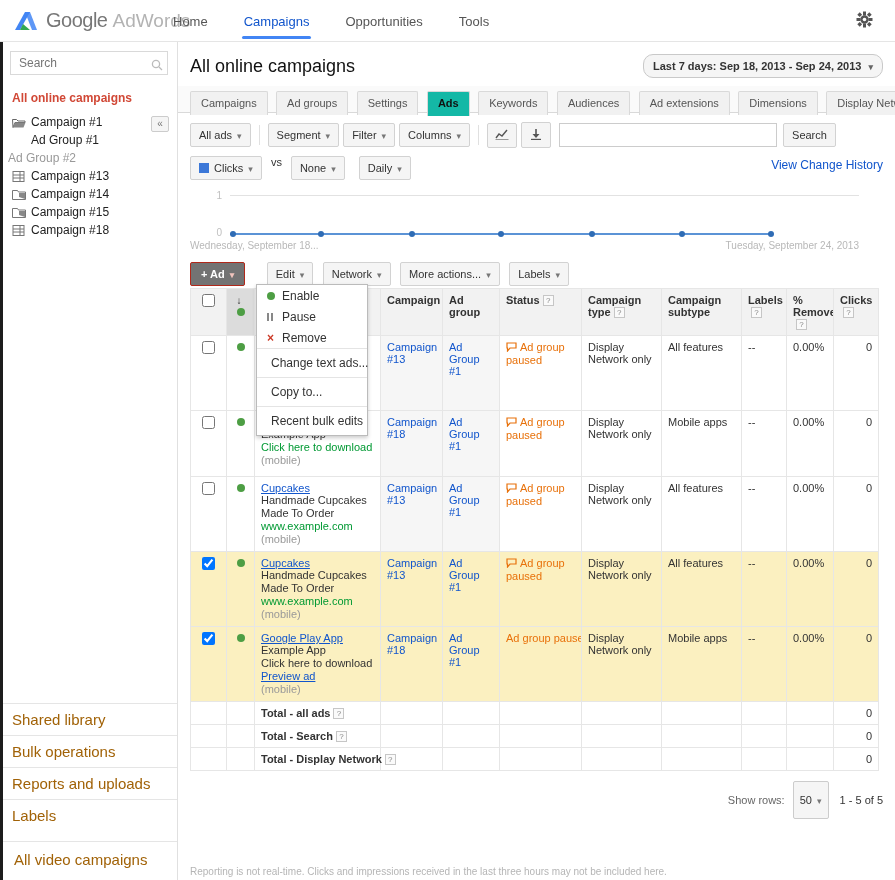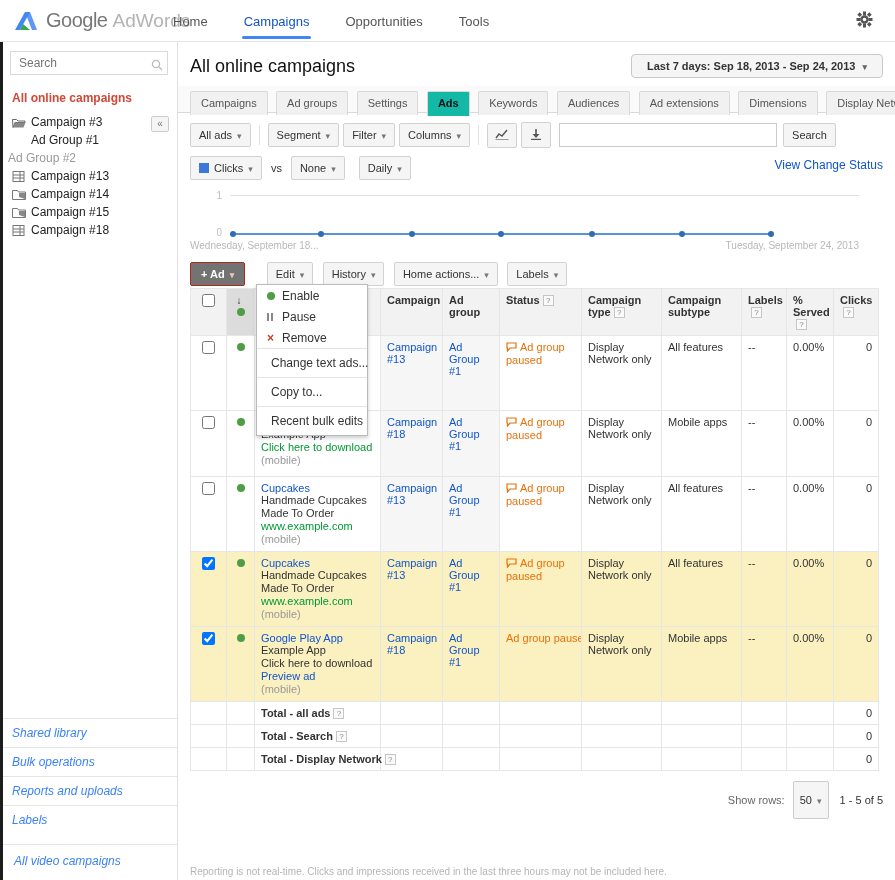--- a/index.html
+++ b/index.html
@@ -26,46 +26,46 @@
   .side-search { margin:9px 8px 0 10px; position:relative; }
   .side-search input { width:158px; height:24px; border:1px solid #d9d9d9; padding:2px 22px 2px 8px; font-size:12px; color:#333; font-family:"Liberation Sans",sans-serif; }
   .side-search .mag { position:absolute; right:6px; top:6px; }
   .all-campaigns { display:block; margin:16px 0 0 12px; color:#d14836; font-weight:bold; font-size:12px; }
   .collapse-btn { position:absolute; right:8px; top:74px; width:18px; height:16px; border:1px solid #ccc; background:#f5f5f5; color:#777; font-size:10px; text-align:center; line-height:14px; border-radius:2px; cursor:pointer; }
   .tree { margin-top:8px; font-size:12px; color:#222; }
   .tree-item { padding:2px 0 2px 12px; display:flex; align-items:center; cursor:pointer; white-space:nowrap; }
   .tree-item .ticon { width:14px; height:11px; margin-right:5px; flex:none; }
   .tree-item.child { padding-left:31px; }
   .tree-item.muted { color:#999;padding-left:8px; }
-  .side-bottom { position:absolute; left:0; bottom:0; width:177px; font-size:12px; color:#3b82f6;font-style:italic; }
+  .side-bottom { position:absolute; left:0; bottom:0; width:177px; font-size:15px; color:#a16207; }
   .side-bottom .sb-item { border-top:1px solid #e5e5e5; padding:7px 0 7px 12px; cursor:pointer; }
   .sb-video { border-top:1px solid #e5e5e5; margin-top:10px; padding:9px 0 12px 14px; cursor:pointer; }
 
   
   .main { position:absolute; left:178px; top:42px; width:717px; height:838px; }
   .title-row { position:relative; padding:14px 12px 6px 12px; height:44px; }
   .page-title { font-size:18px; font-weight:normal; color:#111; }
-  .date-btn { position:absolute; right:12px; top:12px; background:#f5f5f5; border:1px solid #c9c9c9; border-radius:4px; font-size:11px; font-weight:bold; color:#333; padding:5px 15px; cursor:pointer; }
+  .date-btn { position:absolute; right:12px; top:12px; background:#f5f5f5; border:1px solid #c9c9c9; border-radius:10px; font-size:11px; font-weight:bold; color:#333; padding:5px 9px; cursor:pointer; }
   .date-btn .caret { color:#666; margin-left:7px; font-size:9px; }
 
   
   .tab-strip { padding:4px 0 0 12px; border-bottom:1px solid #d9d9d9; background:#fafafa; height:27px; white-space:nowrap; }
   .tab { display:inline-block; font-size:11px; color:#555; background:#f1f1f1; border:1px solid #d9d9d9; border-bottom:none; border-radius:2px 2px 0 0; padding:5px 10px 6px 10px; margin-right:4px; cursor:pointer; position:relative; top:1px; }
   .tab.active { background:#14b8a6; color:#111; font-weight:bold; padding-bottom:7px; }
 
   
   .toolbar { padding:9px 12px 0 12px; display:flex; align-items:center; }
   .btn { display:inline-block; background:#f5f5f5; border:1px solid #d2d2d2; border-radius:2px; font-size:11px; color:#333; padding:5px 8px; cursor:pointer; white-space:nowrap; }
   .btn .caret { color:#777; font-size:9px; margin-left:5px; }
   .tb-sep { width:1px; height:20px; background:#e0e0e0; margin:0 8px; }
   .gap4 { margin-left:4px; }
   .icon-btn { width:30px; text-align:center; padding:5px 0; }
   .tb-search { width:218px; height:24px; border:1px solid #ccc; margin:0 6px 0 8px; font-size:12px; padding:0 6px; }
   
-  .compare-row { padding:8px 12px 0 12px; display:flex; align-items:center; position:relative; }
+  .compare-row { padding:8px 12px 0 12px; display:flex; position:relative; }
   .blue-sq { display:inline-block; width:10px; height:10px; background:#3c78d8; margin-right:5px; vertical-align:-1px; }
   .vs-label { font-size:11px; color:#333; margin:0 9px; }
   .change-history { position:absolute; right:12px; top:10px; font-size:12px; color:#1155cc; }
 
   
   .chart { position:relative; margin:10px 12px 0 12px; height:62px; }
   .y-tick { position:absolute; left:14px; width:18px; text-align:right; font-size:10px; color:#c0c0c0; }
   .gridline { position:absolute; left:40px; right:24px; top:5px; height:1px; background:#e2e2e2; }
   .zero-line-wrap { position:absolute; left:40px; right:24px; top:42px; height:3px; }
   .zero-line { position:absolute; left:0; width:86%; top:1px; height:2px; background:#5b93d6; }
@@ -105,21 +105,21 @@
   .grid .c-status { width:82px; }
   .grid .c-ctype { width:80px; }
   .grid .c-csub { width:80px; }
   .grid .c-labels { width:45px; }
   .grid .c-served { width:47px; }
   .grid .c-clicks { width:45px; text-align:right; }
   .grid td.c-clicks { text-align:right; }
   .grid tr.sel td { background:#fbf0c0; }
   .grid td.shade { background:#f6f6f6; }
   .grid tr.sel td.shade { background:#fbf0c0; }
-  .adlink { color:#1155cc; }
+  .adlink { color:#1155cc; text-decoration:underline; }
   .adline { color:#333; line-height:13px; }
   .adurl { color:#009933; line-height:13px; }
   .addev { color:#999; line-height:13px; }
   .bluelink { color:#1155cc; }
   .status-or { color:#e8710a; }
   .bubble { display:inline-block; margin-right:3px; vertical-align:-1px; }
   .help { display:inline-block; width:11px; height:11px; border:1px solid #c6c6c6; background:#fafafa; color:#888; font-size:8px; line-height:10px; text-align:center; vertical-align:1px; margin-left:3px; font-weight:normal; }
   .sort-arrow { color:#222; font-size:10px; margin-right:3px; }
   .grid tr.total-row td { padding:5px 6px; font-size:11px; }
   .grid tr.total-row td.tlabel { font-weight:bold; white-space:nowrap; overflow:visible; }
@@ -184,21 +184,21 @@
     </span>
   </div>
   <a class="all-campaigns">All online campaigns</a>
   <div class="collapse-btn">«</div>
   <div class="tree">
     <div class="tree-item">
       <svg class="ticon" viewBox="0 0 14 11">
           <path d="M0.5 2.5 h4 l1.5 1.5 h7 v1.5 h-10 l-2 5 z" fill="none" stroke="#666" stroke-width="1"></path>
           <path d="M3 5.5 h10.5 l-2 5 h-10.5 z" fill="#888"></path>
         </svg>
-      <span>Campaign #3</span>
+      <span>Campaign #1</span>
     </div>
     <div class="tree-item child">
       <span>Ad Group #1</span>
     </div>
     <div class="tree-item child muted">
       <span>Ad Group #2</span>
     </div>
     <div class="tree-item">
       <svg class="ticon" viewBox="0 0 14 11">
           <rect x="1" y="0.5" width="11" height="10" fill="none" stroke="#777" stroke-width="1"></rect>
@@ -285,21 +285,21 @@
     </span>
     <input class="tb-search" type="text" style="">
     <span class="btn">Search</span>
   </div>
 
   <div class="compare-row">
     <span class="btn"><span class="blue-sq"></span><span>Clicks</span><span class="caret">▾</span></span>
     <span class="vs-label">vs</span>
     <span class="btn"><span>None</span><span class="caret">▾</span></span>
     <span class="btn" style="margin-left:14px"><span>Daily</span><span class="caret">▾</span></span>
-    <a class="change-history">View Change Status</a>
+    <a class="change-history">View Change History</a>
   </div>
 
   <div class="chart">
     <span class="y-tick" style="top:0">1</span>
     <div class="gridline"></div>
     <span class="y-tick" style="top:37px">0</span>
     <div class="zero-line-wrap">
       <div class="zero-line">
         <span class="dot" style="left:0%"></span>
         <span class="dot" style="left:16.3%"></span>
@@ -311,22 +311,22 @@
       </div>
     </div>
     <span class="x-label left">Wednesday, September 18...</span>
     <span class="x-label right">Tuesday, September 24, 2013</span>
   </div>
 
   <div class="table-zone">
     <div class="actions-row">
       <span class="btn-red"><span>+ Ad</span><span class="caret">▾</span></span>
       <span class="btn edit-btn"><span>Edit</span><span class="caret">▾</span></span>
-      <span class="btn act-btn"><span>History</span><span class="caret">▾</span></span>
-      <span class="btn act-btn"><span>Home actions...</span><span class="caret">▾</span></span>
+      <span class="btn act-btn"><span>Network</span><span class="caret">▾</span></span>
+      <span class="btn act-btn"><span>More actions...</span><span class="caret">▾</span></span>
       <span class="btn act-btn"><span>Labels</span><span class="caret">▾</span></span>
     </div>
 
     <div class="menu">
       <div class="menu-item">
         <span class="mi-icon">
             <span class="gdot"></span>
           </span>
         <span>Enable</span>
       </div>
@@ -367,21 +367,21 @@
         <tr>
           <th class="c-check"><input type="checkbox" style=""></th>
           <th class="sortcol c-dot"><span class="sort-arrow">↓</span><span class="gdot"></span></th>
           <th class="c-ad"></th>
           <th><span>Campaign</span></th>
           <th><span>Ad group</span></th>
           <th><span>Status</span><span class="help">?</span></th>
           <th><span>Campaign type</span><span class="help">?</span></th>
           <th><span>Campaign subtype</span></th>
           <th><span>Labels</span><span class="help">?</span></th>
-          <th><span>% Served</span><span class="help">?</span></th>
+          <th><span>% Remove</span><span class="help">?</span></th>
           <th><span>Clicks</span><span class="help">?</span></th>
         </tr>
       </thead>
       <tbody>
 
         <tr style="height:60px">
           <td class="c-check"><input type="checkbox" style=""></td>
           <td class="c-dot"><span class="gdot"></span></td>
           <td class="c-ad">
             <a class="adlink">Cupcakes</a>

